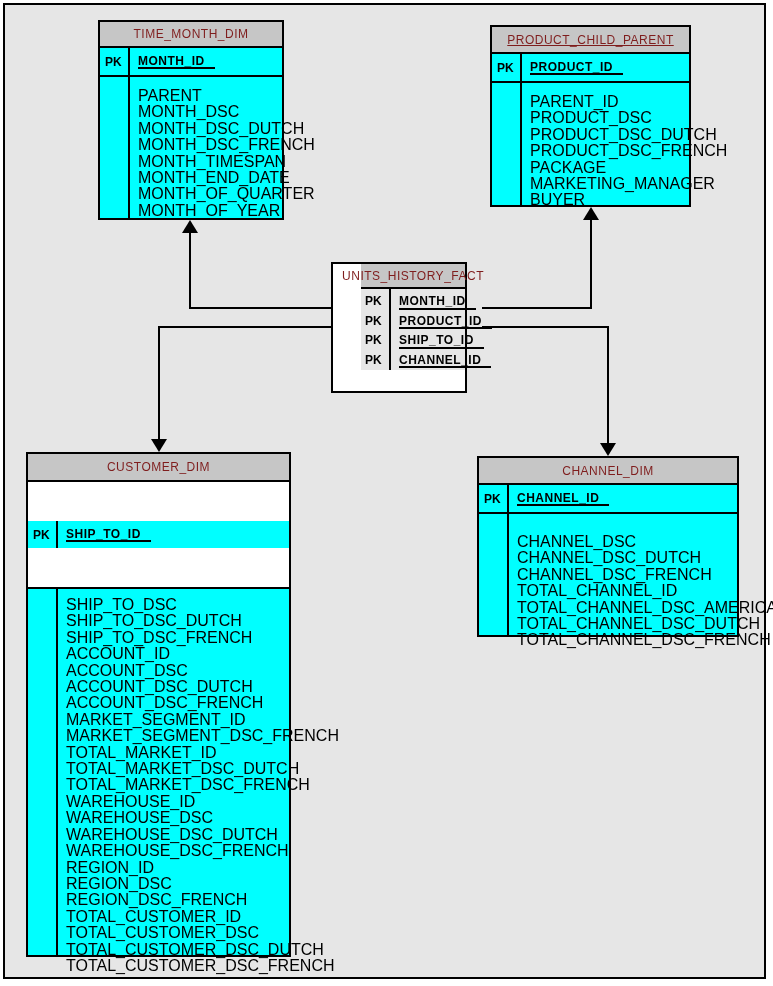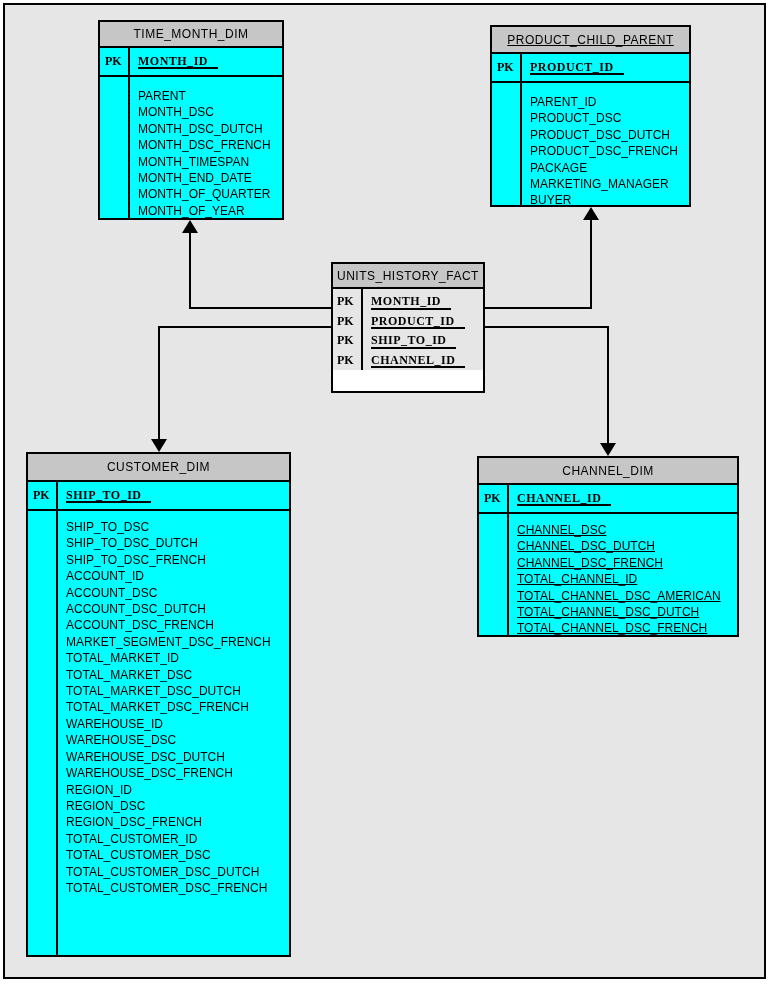--- a/index.html
+++ b/index.html
@@ -1,31 +1,31 @@
 <!DOCTYPE html>
 <html style="--bg: #e6e6e6; --cyan: #00ffff; --factfill: #e6e6e6; --hdr: #c6c6c6;"><head>
 <meta charset="utf-8">
 <style>
   html,body{margin:0;padding:0;background:#ffffff;}
   .canvas{position:relative;width:773px;height:986px;font-family:"Liberation Sans",sans-serif;overflow:hidden;}
   .frame{position:absolute;left:3px;top:3px;width:763px;height:976px;border:2px solid #000;background:var(--bg,#e6e6e6);box-sizing:border-box;}
 
   .entity{position:absolute;border:2px solid #000;box-sizing:border-box;display:flex;flex-direction:column;background:#fff;}
-  .entity-header{background:var(--hdr,#c6c6c6);border-bottom:2px solid #000;text-align:center;font-size:12px;letter-spacing:0.5px;color:#000000;display:flex;align-items:center;justify-content:center;flex:0 0 auto;}
-  .pk-section{display:flex;flex:0 0 auto;font-family:Liberation Serif, serif;}
+  .entity-header{background:var(--hdr,#c6c6c6);border-bottom:2px solid #000;text-align:center;font-size:12px;letter-spacing:0.5px;color:#7f1d1d;display:flex;align-items:center;justify-content:center;flex:0 0 auto;}
+  .pk-section{display:flex;flex:0 0 auto;}
   .attr-section{display:flex;border-top:2px solid #000;flex:1 1 auto;min-height:0;}
   .key-col{width:30px;flex:0 0 30px;border-right:2px solid #000;box-sizing:border-box;}
   .name-col{flex:1 1 auto;min-width:0;}
   .dim .pk-section,.dim .attr-section{background:var(--cyan,#00ffff);}
   .fact .pk-section,.fact .attr-section{background:var(--factfill,#e6e6e6);}
 
   .pk-label{font-weight:bold;font-size:12px;padding-left:5px;color:#000;}
   .pk-row{font-size:12px;color:#000;}
   .pk-name{font-weight:bold;border-bottom:2px solid #000;padding-right:10px;letter-spacing:0.5px;display:inline-block;line-height:1.05;}
-  .attr{font-size:12px;line-height:16.4px;color:#000;white-space:nowrap;}
+  .attr{font-size:16px;line-height:16.4px;color:#000;white-space:nowrap;}
 
   
   .dim .pk-section{align-items:center;height:27px;}
   .dim .key-col{align-self:stretch;display:flex;align-items:center;}
   .dim .pk-section .name-col{padding-left:8px;}
   .dim .attr-list{padding-left:8px;padding-top:11px;}
 
   
   .fact .pk-section{height:81px;}
   .fact .pk-section .key-col{display:flex;flex-direction:column;padding-top:3px;}
@@ -106,61 +106,61 @@
           <div class="attr">PRODUCT_DSC</div>
           <div class="attr">PRODUCT_DSC_DUTCH</div>
           <div class="attr">PRODUCT_DSC_FRENCH</div>
           <div class="attr">PACKAGE</div>
           <div class="attr">MARKETING_MANAGER</div>
           <div class="attr">BUYER</div>
         </div>
     </div>
   </div>
 
-  <div class="entity fact" style="left:331px;top:262px;width:154px;height:131px;">
+  <div class="entity fact" style="left:331px;top:262px;width:136px;height:131px;padding-left:28px;">
     <div class="entity-header" style="height:23px;">UNITS_HISTORY_FACT</div>
     <div class="pk-section">
       <div class="key-col">
           <div class="pk-label">PK</div>
           <div class="pk-label">PK</div>
           <div class="pk-label">PK</div>
           <div class="pk-label">PK</div>
         </div>
       <div class="name-col">
           <div class="pk-row"><span class="pk-name">MONTH_ID</span></div>
           <div class="pk-row"><span class="pk-name">PRODUCT_ID</span></div>
           <div class="pk-row"><span class="pk-name">SHIP_TO_ID</span></div>
           <div class="pk-row"><span class="pk-name">CHANNEL_ID</span></div>
         </div>
     </div>
   </div>
 
-  <div class="entity dim" style="left:26px;top:452px;width:265px;height:505px;">
+  <div class="entity dim" style="left:26px;top:452px;width:265px;height:505px;gap:39px;">
     <div class="entity-header" style="height:26px;">CUSTOMER_DIM</div>
     <div class="pk-section">
       <div class="key-col">
           <div class="pk-label">PK</div>
         </div>
       <div class="name-col">
           <div class="pk-row"><span class="pk-name">SHIP_TO_ID</span></div>
         </div>
     </div>
     <div class="attr-section">
       <div class="key-col"></div>
       <div class="name-col attr-list" style="padding-top:8px;">
           <div class="attr">SHIP_TO_DSC</div>
           <div class="attr">SHIP_TO_DSC_DUTCH</div>
           <div class="attr">SHIP_TO_DSC_FRENCH</div>
           <div class="attr">ACCOUNT_ID</div>
           <div class="attr">ACCOUNT_DSC</div>
           <div class="attr">ACCOUNT_DSC_DUTCH</div>
           <div class="attr">ACCOUNT_DSC_FRENCH</div>
+          <div class="attr">MARKET_SEGMENT_ID</div>
           <div class="attr">MARKET_SEGMENT_DSC_FRENCH</div>
           <div class="attr">TOTAL_MARKET_ID</div>
-          <div class="attr">TOTAL_MARKET_DSC</div>
           <div class="attr">TOTAL_MARKET_DSC_DUTCH</div>
           <div class="attr">TOTAL_MARKET_DSC_FRENCH</div>
           <div class="attr">WAREHOUSE_ID</div>
           <div class="attr">WAREHOUSE_DSC</div>
           <div class="attr">WAREHOUSE_DSC_DUTCH</div>
           <div class="attr">WAREHOUSE_DSC_FRENCH</div>
           <div class="attr">REGION_ID</div>
           <div class="attr">REGION_DSC</div>
           <div class="attr">REGION_DSC_FRENCH</div>
           <div class="attr">TOTAL_CUSTOMER_ID</div>
@@ -176,21 +176,21 @@
     <div class="pk-section">
       <div class="key-col">
           <div class="pk-label">PK</div>
         </div>
       <div class="name-col">
           <div class="pk-row"><span class="pk-name">CHANNEL_ID</span></div>
         </div>
     </div>
     <div class="attr-section">
       <div class="key-col"></div>
-      <div class="name-col attr-list" style="padding-top:8px;text-decoration:underline;">
+      <div class="name-col attr-list" style="padding-top:20px;">
           <div class="attr">CHANNEL_DSC</div>
           <div class="attr">CHANNEL_DSC_DUTCH</div>
           <div class="attr">CHANNEL_DSC_FRENCH</div>
           <div class="attr">TOTAL_CHANNEL_ID</div>
           <div class="attr">TOTAL_CHANNEL_DSC_AMERICAN</div>
           <div class="attr">TOTAL_CHANNEL_DSC_DUTCH</div>
           <div class="attr">TOTAL_CHANNEL_DSC_FRENCH</div>
         </div>
     </div>
   </div>

